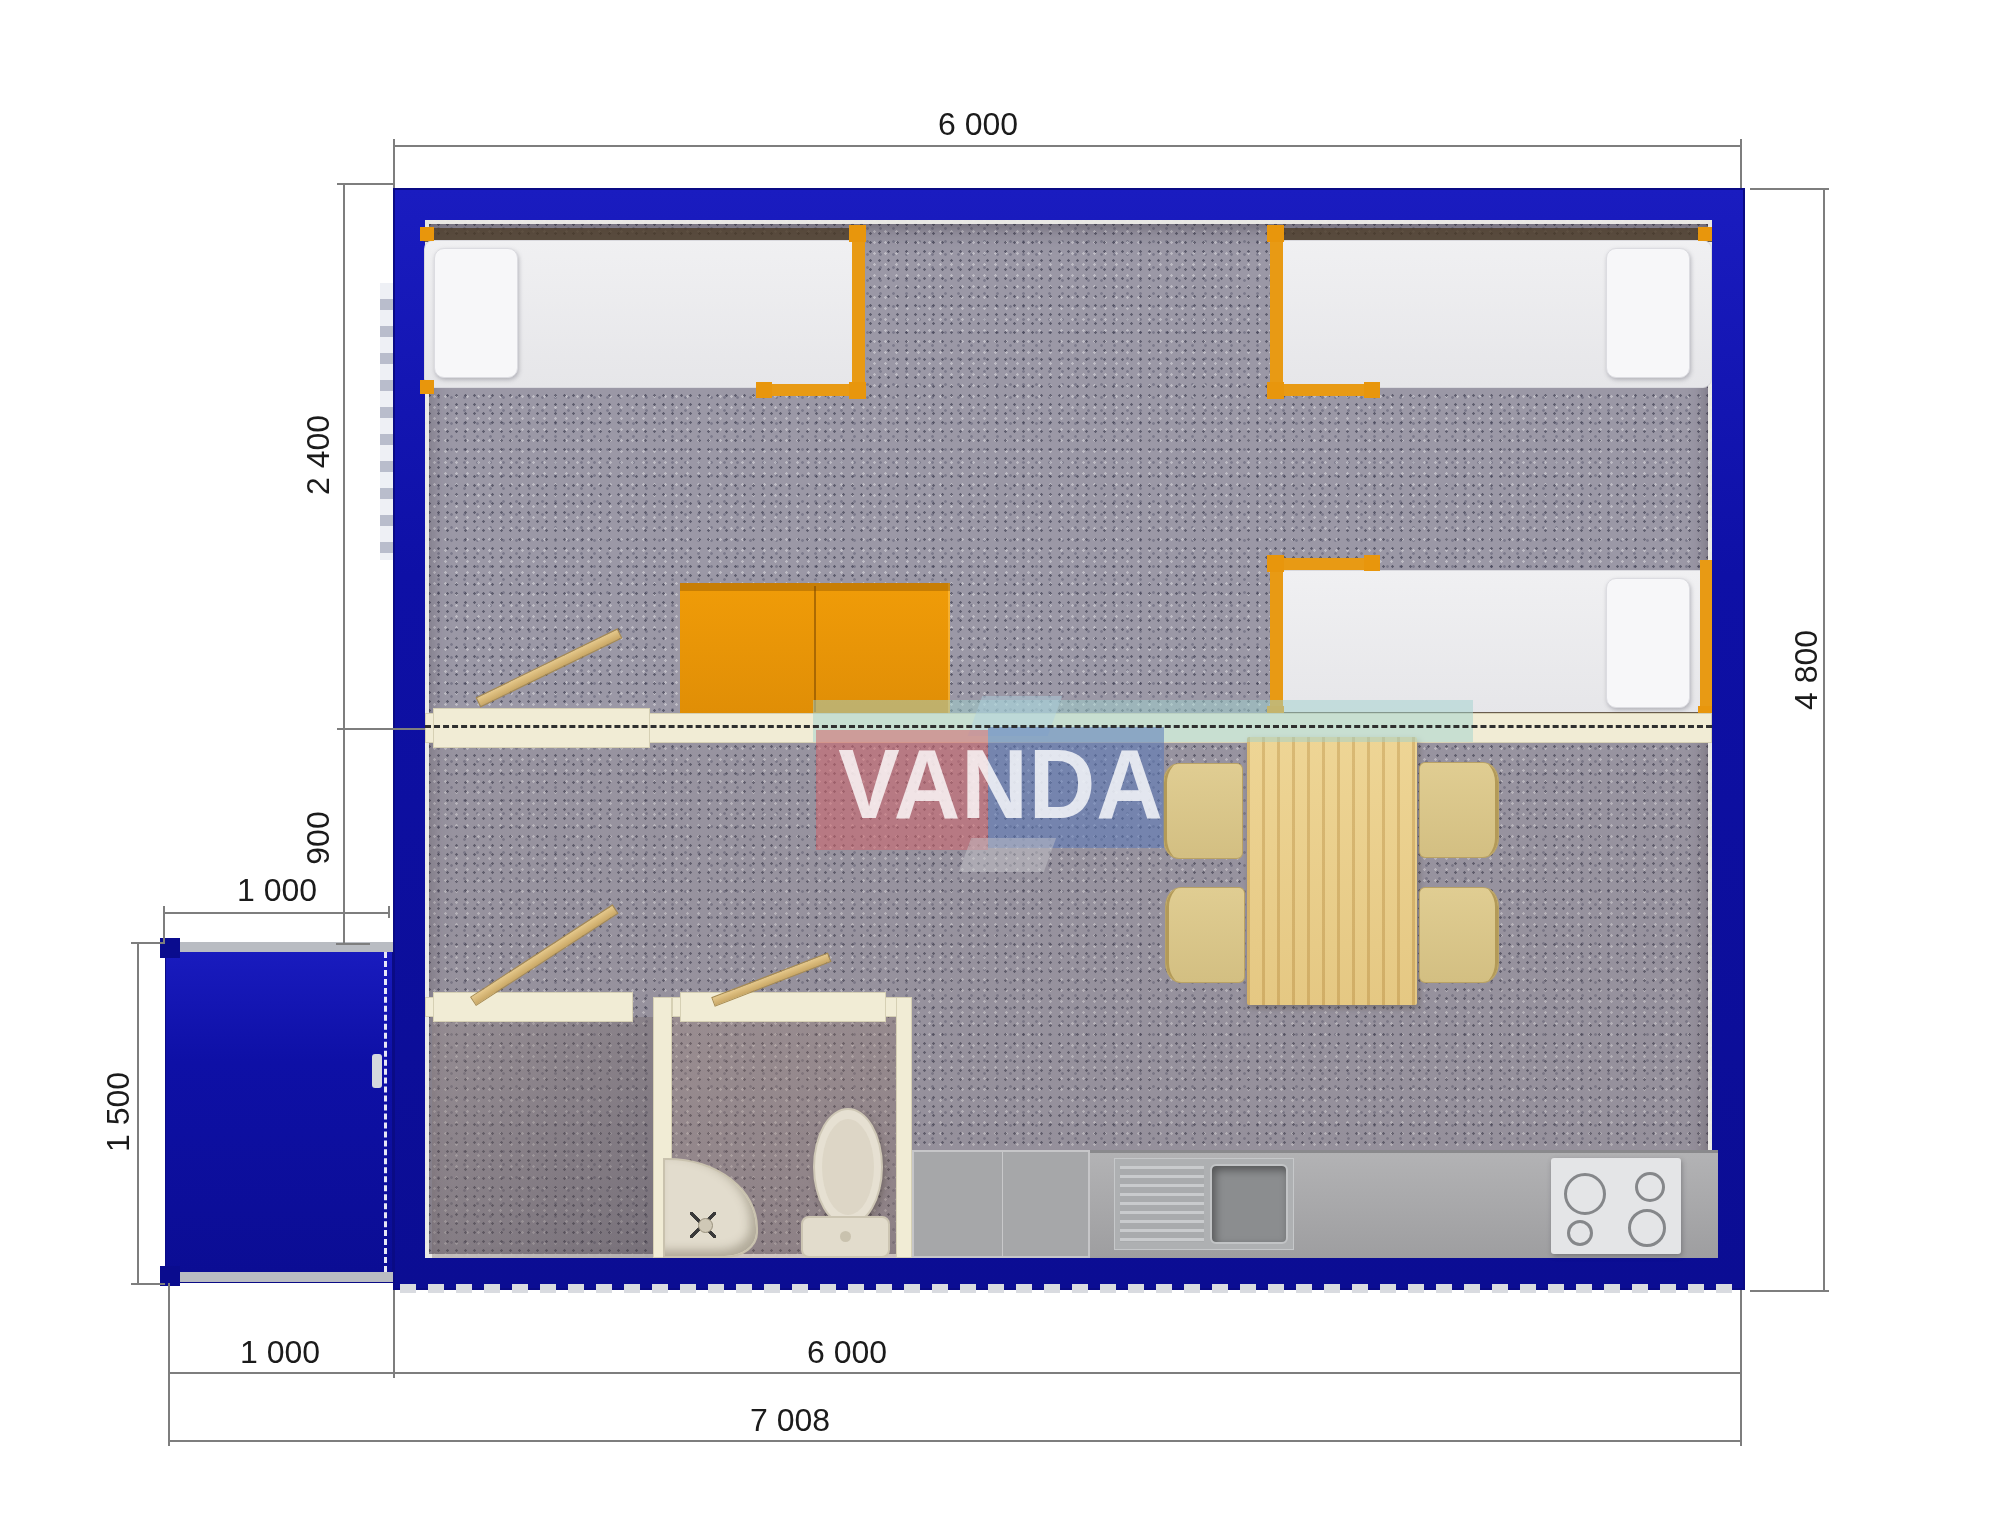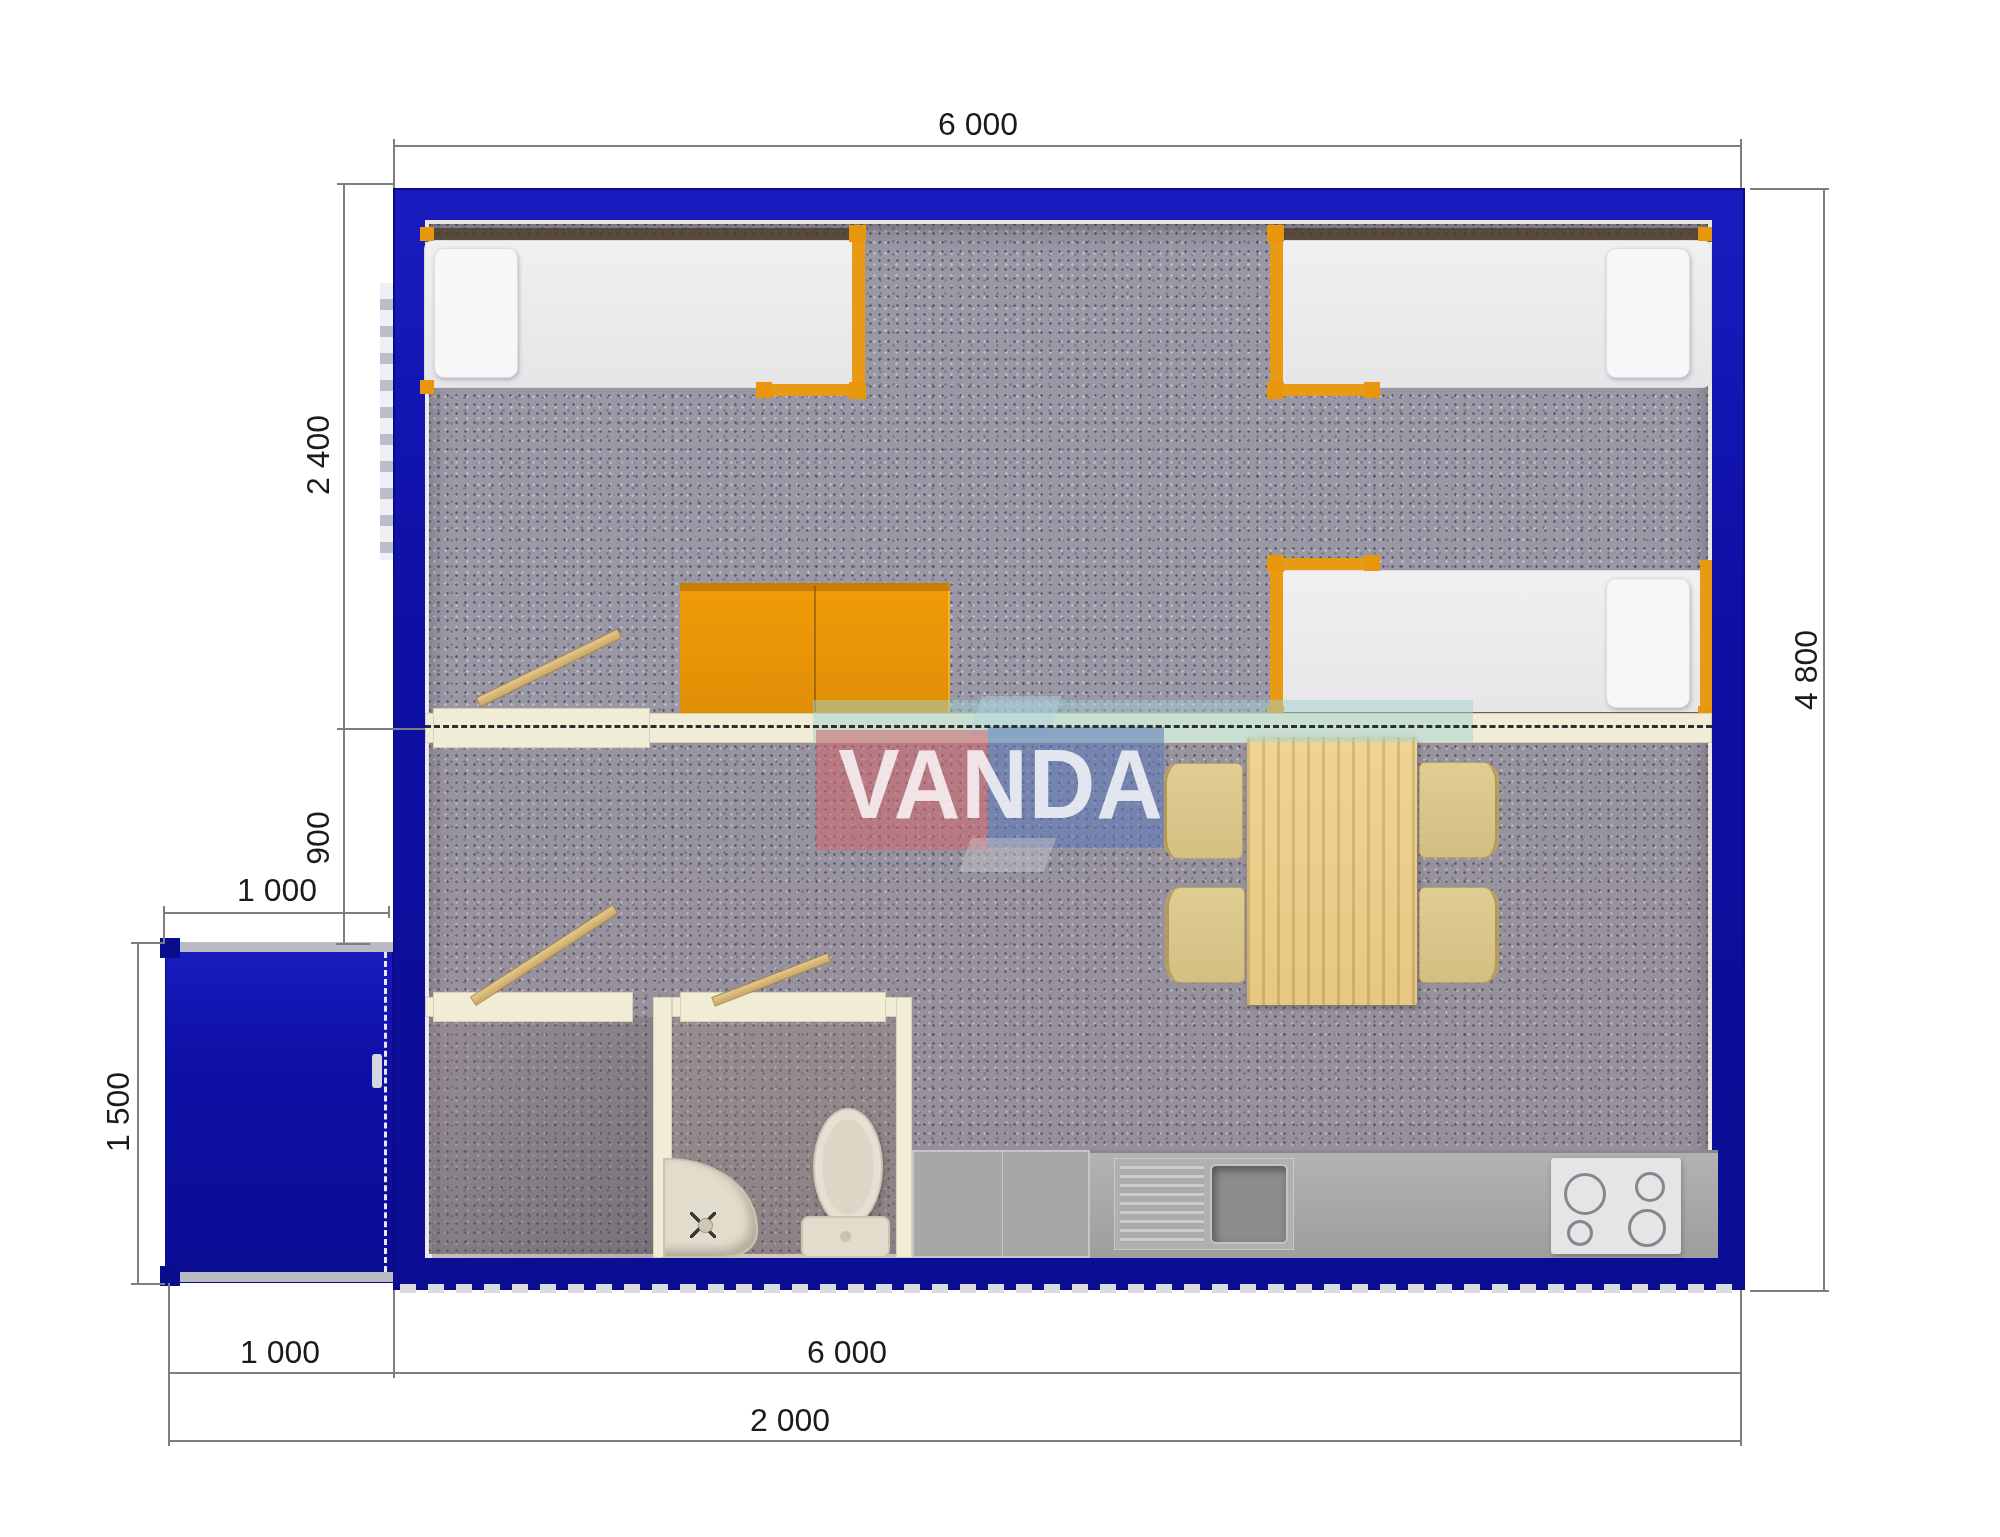--- a/index.html
+++ b/index.html
@@ -205,15 +205,15 @@
 
   <div class="dlh" style="left:168px;top:1372px;width:225px;"></div>
   <div class="dlh" style="left:393px;top:1372px;width:1347px;"></div>
   <div class="dlv" style="left:168px;top:1283px;height:163px;"></div>
   <div class="dlv" style="left:393px;top:1290px;height:88px;"></div>
   <div class="dlv" style="left:1740px;top:1290px;height:156px;"></div>
   <div class="dtext" style="left:180px;top:1334px;">1 000</div>
   <div class="dtext" style="left:747px;top:1334px;">6 000</div>
 
   <div class="dlh" style="left:168px;top:1440px;width:1572px;"></div>
-  <div class="dtext" style="left:690px;top:1402px;">2 000</div>
+  <div class="dtext" style="left:690px;top:1402px;">7 008</div>
 
 </div>
 
 </body></html>

